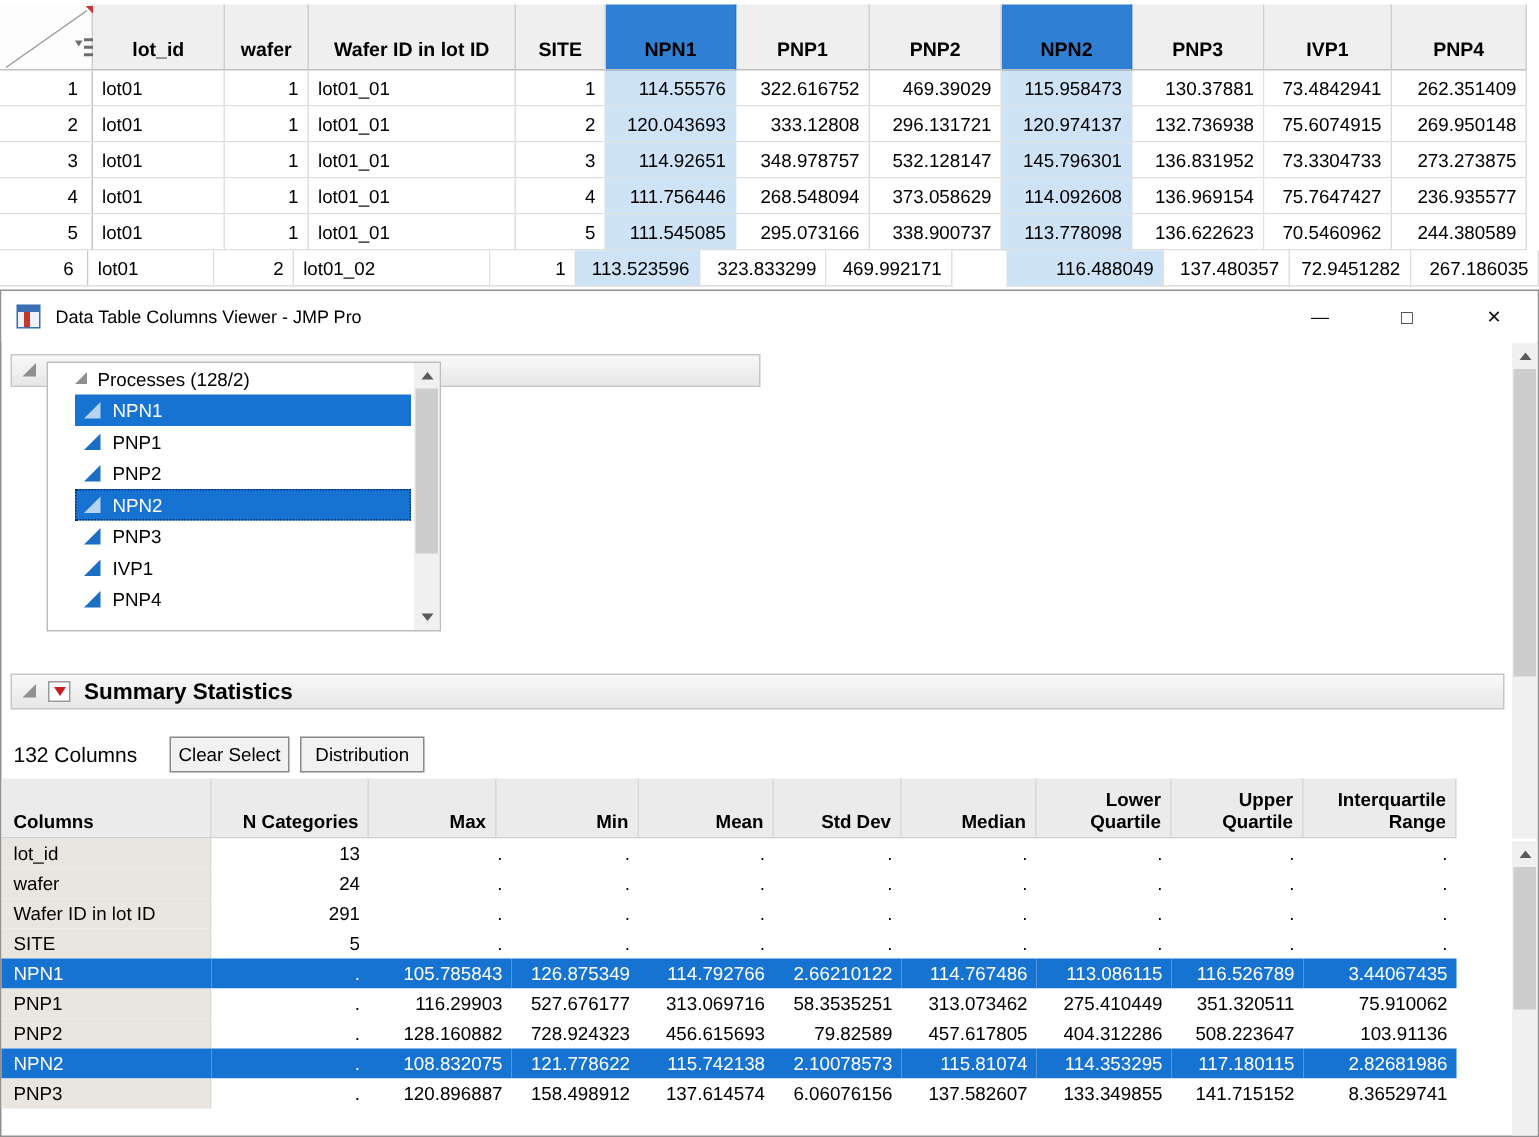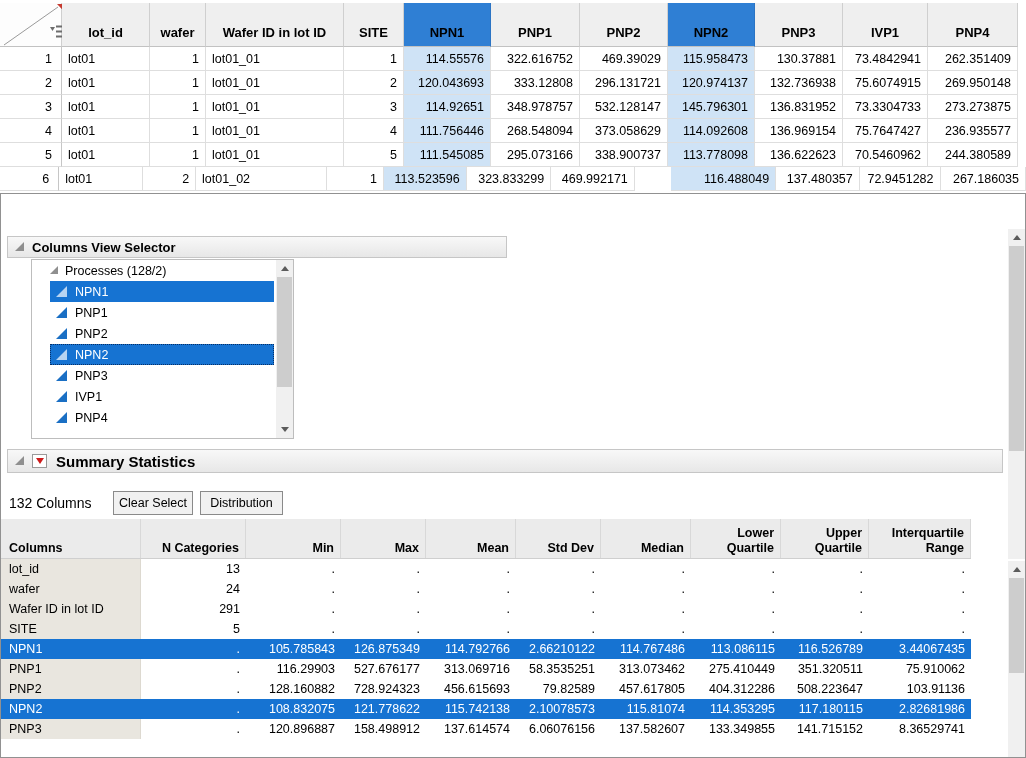--- a/index.html
+++ b/index.html
@@ -43,21 +43,21 @@
   #cvs-hdr { left:6px; top:42px; width:500px; height:22px; font-size:13px; font-weight:bold; }
   #ss-hdr  { left:6px; top:255px; width:996px; height:24px; font-size:15px; font-weight:bold; }
   .disc { width:0; height:0; border-left:9px solid transparent; border-bottom:9px solid #8f8f8f;
           margin:0 8px 2px 7px; flex:none; }
   .red-tri-btn { width:15px; height:14px; background:#fff; border:1px solid #9a9a9a;
                  display:flex; align-items:center; justify-content:center; margin-right:9px; flex:none; }
   .red-tri { width:0; height:0; border-left:4px solid transparent; border-right:4px solid transparent;
              border-top:6px solid #ce1a1a; }
 
   
-  #tree-box { position:absolute; left:30px; top:65px; width:263px; height:180px;
+  #tree-box { position:absolute; left:30px; top:47px; width:263px; height:180px;
               border:1px solid #bdbdbd; background:#fff; overflow:hidden; }
   .tree-root { height:21px; display:flex; align-items:center; padding-left:12px; font-size:12.5px; }
   .tree-root .disc { border-bottom-width:8px; border-left-width:8px; margin:0 7px 2px 6px; }
   .tree-item { height:21px; margin-left:18px; width:224px; display:flex; align-items:center;
                padding-left:6px; font-size:12.5px; }
   .cicon { width:0; height:0; border-left:11px solid transparent; border-bottom:11px solid #1a6fc4;
            margin-right:8px; flex:none; }
   .tree-item.selected { background:#1673d2; color:#fff; }
   .tree-item.selected .cicon { border-bottom-color:#b7d4f2; }
   .tree-item.focus { outline:1px dotted #062f66; outline-offset:-1px; }
@@ -228,20 +228,29 @@
         <div class="tt-td ar selcell" style="width: 111px; margin-left: 36px;">116.488049</div>
         <div class="tt-td ar" style="width: 88px;">137.480357</div>
         <div class="tt-td ar" style="width: 85px;">72.9451282</div>
         <div class="tt-td ar" style="width: 90px;">267.186035</div>
       </div>
     </div>
 </section>
 
 <section id="dialog">
 
+  <div id="titlebar">
+    <span id="tb-icon"></span>
+    <span id="tb-title">Data Table Columns Viewer - JMP Pro</span>
+    <div id="tb-btns">
+      <button class="tb-btn">—</button>
+      <button class="tb-btn max">□</button>
+      <button class="tb-btn">✕</button>
+    </div>
+  </div>
 
   <div id="cvs-hdr" class="outline-hdr">
     <span class="disc"></span>
     <span>Columns View Selector</span>
   </div>
 
   <div id="tree-box">
     <div class="tree-root">
       <span class="disc"></span>
       <span>Processes (128/2)</span>
@@ -296,22 +305,22 @@
   </div>
 
   <div id="ss-count">132 Columns</div>
   <button id="btn-clear" class="jbtn">Clear Select</button>
   <button id="btn-dist" class="jbtn">Distribution</button>
 
   <div id="ss-table">
     <div id="ss-thead">
         <div class="ss-hcell first" style="width: 140px;">Columns</div>
         <div class="ss-hcell" style="width: 105px;">N Categories</div>
+        <div class="ss-hcell" style="width: 85px;">Max</div>
         <div class="ss-hcell" style="width: 95px;">Min</div>
-        <div class="ss-hcell" style="width: 85px;">Max</div>
         <div class="ss-hcell" style="width: 90px;">Mean</div>
         <div class="ss-hcell" style="width: 85px;">Std Dev</div>
         <div class="ss-hcell" style="width: 90px;">Median</div>
         <div class="ss-hcell" style="width: 90px;">Lower
 Quartile</div>
         <div class="ss-hcell" style="width: 88px;">Upper
 Quartile</div>
         <div class="ss-hcell" style="width: 102px;">Interquartile
 Range</div>
       </div>

